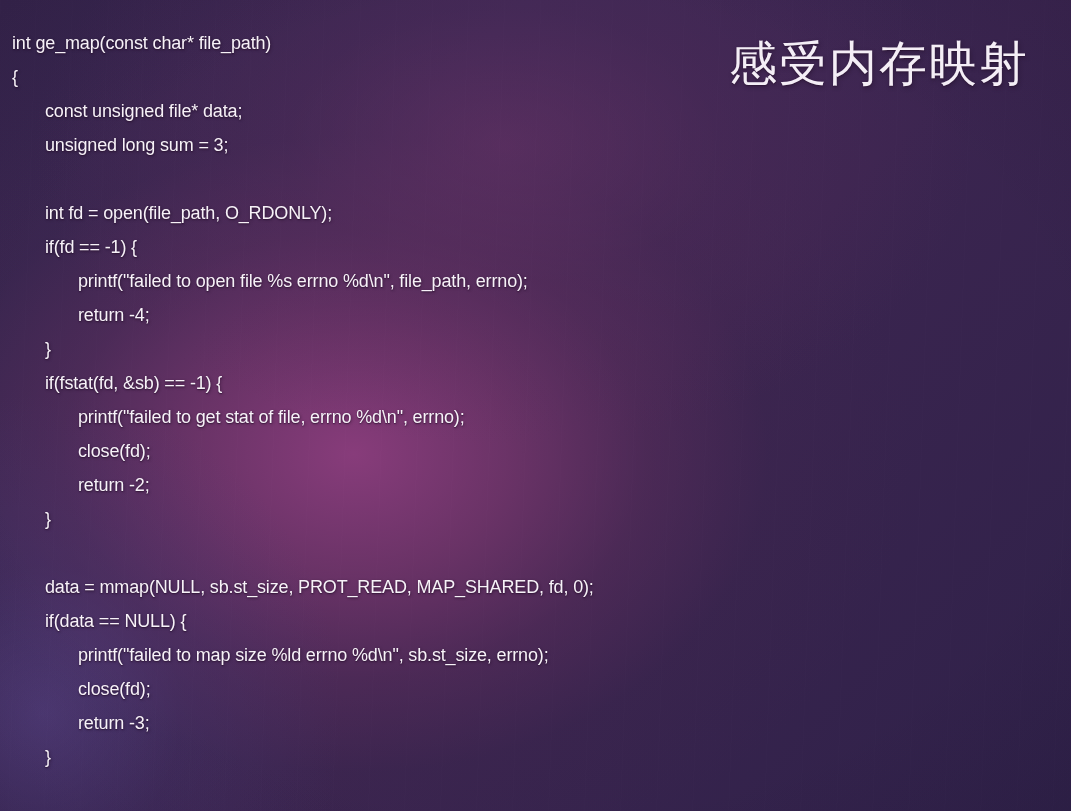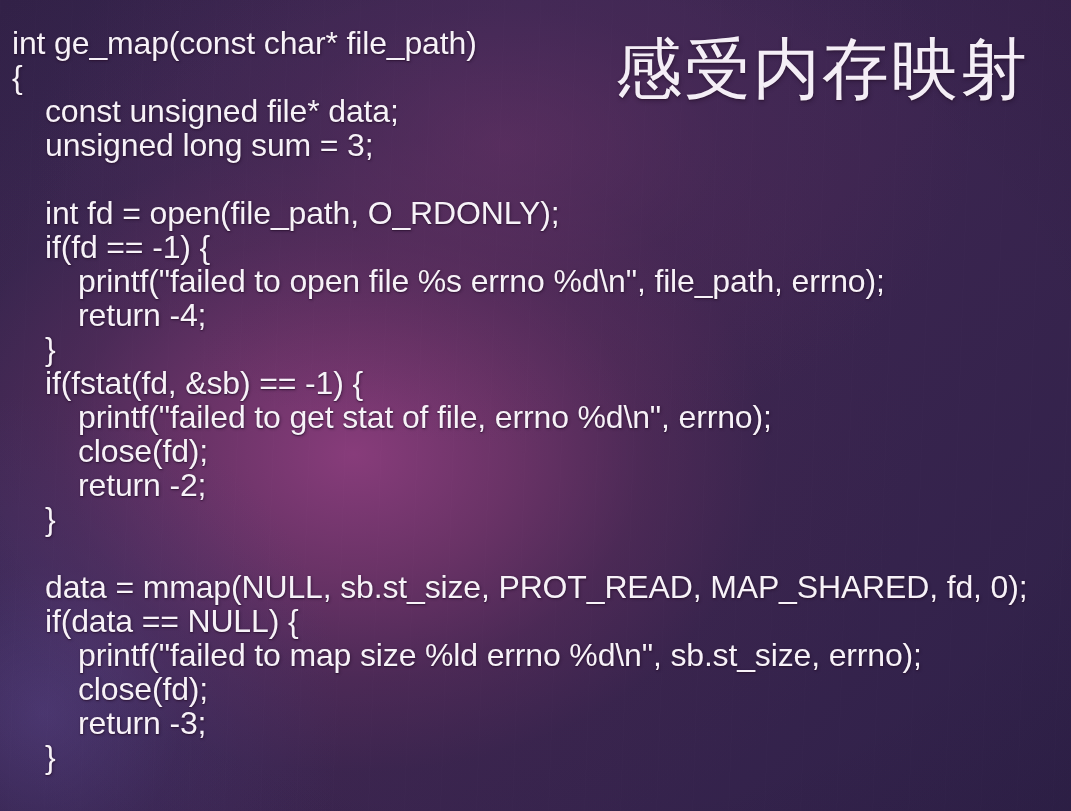--- a/index.html
+++ b/index.html
@@ -78,42 +78,42 @@
         rgba(255,255,255,0.07) 1px,
         rgba(0,0,0,0) 1px,
         rgba(0,0,0,0) 52px);
   }
 
   
   #slide .slide-title {
     position: absolute;
     right: 42px;
     top: 38px;
-    font-family: Liberation Mono, monospace;
-    font-size: 67px;
+    font-family: Liberation Serif, serif;
+    font-size: 48px;
     line-height: 1.08;
     letter-spacing: 2px;
     color: #f4eef6;
     white-space: nowrap;
     text-shadow:
       0 1px 1px rgba(40, 16, 44, 0.55),
       1px 2px 4px rgba(30, 12, 36, 0.40);
   }
 
   
   #slide .code-block {
     position: absolute;
     left: 0;
     top: 26px;
     width: 1071px;
   }
   #slide .code-line {
     height: 34px;
     line-height: 34px;
-    font-size: 32px;
+    font-size: 18px;
     color: #f7f2f8;
     white-space: pre;
     letter-spacing: -0.15px;
     text-shadow:
       0 1px 1px rgba(44, 18, 48, 0.60),
       1px 1px 3px rgba(30, 12, 36, 0.45);
   }
   #slide .code-line.blank {
     color: transparent;
   }

